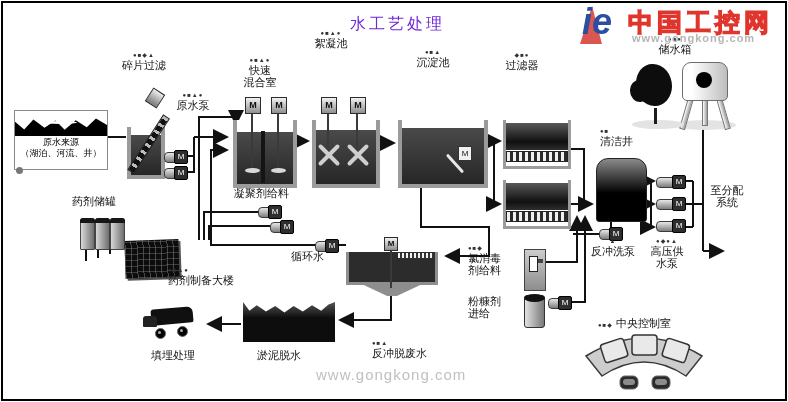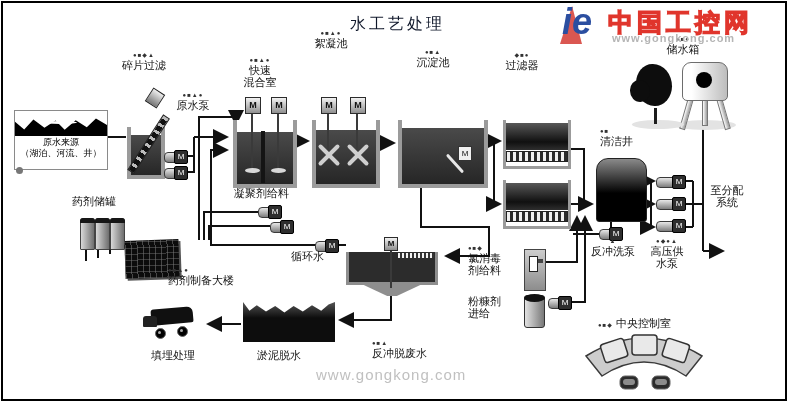--- a/index.html
+++ b/index.html
@@ -4,21 +4,21 @@
 <style>
   html,body{margin:0;padding:0;background:#fff;}
   #stage{position:relative;width:788px;height:402px;background:#fff;overflow:hidden;
          font-family:"Liberation Sans","DejaVu Sans",sans-serif;color:#1a1a1a;}
   .frame{position:absolute;inset:1px;border:2px solid #000;z-index:6;pointer-events:none;}
   #pipes{position:absolute;left:0;top:0;z-index:1;}
   .abs{position:absolute;}
   .lbl{position:absolute;z-index:4;font-size:11px;line-height:12px;color:#111;white-space:nowrap;}
   .lbl .icons{display:block;font-size:6px;letter-spacing:1px;color:#333;line-height:7px;}
   .ctr{text-align:center;}
-  .title{position:absolute;z-index:4;font-size:16px;letter-spacing:3px;color:#0f172a;}
+  .title{position:absolute;z-index:4;font-size:16px;letter-spacing:3px;color:#6d28d9;}
   
   .tank{position:absolute;z-index:2;border:4px solid #9b9b9b;border-top:none;background:#fff;}
   .water{position:absolute;left:0;right:0;bottom:0;background:linear-gradient(180deg,#4a4a4a,#262626);}
   .divider{position:absolute;width:4px;background:#141414;z-index:3;}
   .motor{position:absolute;z-index:3;width:14px;height:15px;background:linear-gradient(#f2f2f2,#8f8f8f);
          border:1px solid #2c2c2c;font-size:9px;font-weight:bold;text-align:center;line-height:15px;color:#111;}
   .stem{position:absolute;z-index:2;width:2px;background:#3a3a3a;}
   .paddle{position:absolute;z-index:3;width:15px;height:5px;background:#d8d8d8;border-radius:50%;}
   .blade{position:absolute;z-index:3;width:28px;height:4px;background:#cfcfcf;border-radius:2px;}
   .pump{position:absolute;z-index:3;width:24px;height:13px;}
@@ -71,21 +71,21 @@
   .wbasin{position:absolute;z-index:2;border:3px solid #8e8e8e;border-top:none;background:#2c2c2c;}
   .wb-hatch{position:absolute;right:1px;top:1px;width:36px;height:5px;
             background:repeating-linear-gradient(90deg,#f2f2f2 0 2px,#333 2px 4px);}
   .wb-funnel{position:absolute;z-index:2;background:#8e8e8e;clip-path:polygon(12% 0,88% 0,56% 100%,44% 100%);}
   .truck{position:absolute;z-index:2;}
   .tbody{position:absolute;left:8px;top:2px;width:42px;height:16px;background:#101010;border-radius:3px 6px 2px 2px;transform:rotate(-5deg);}
   .tcab{position:absolute;left:0;top:10px;width:14px;height:11px;background:#222;border-radius:3px 3px 1px 1px;}
   .wheel{position:absolute;width:9px;height:9px;background:#000;border-radius:50%;border:1px solid #666;}
   .wheel i{position:absolute;left:2px;top:2px;width:3px;height:3px;background:#aaa;border-radius:50%;display:block;}
   
-  .logo{position:absolute;z-index:5;left:560px;top:2px;width:194px;height:50px;}
+  .logo{position:absolute;z-index:5;left:580px;top:2px;width:194px;height:50px;}
   .logo .mark{position:absolute;left:2px;top:2px;font-size:36px;font-style:italic;font-weight:bold;color:#2b4ea0;line-height:36px;}
   .logo .wedge{position:absolute;left:0px;top:4px;width:22px;height:38px;background:#d43a32;
                clip-path:polygon(0 100%,55% 0,100% 100%);opacity:.85;}
   .logo .brand{position:absolute;left:48px;top:4px;font-size:25px;font-weight:bold;letter-spacing:4px;
                color:#fff;-webkit-text-stroke:1.3px #e0352c;white-space:nowrap;}
   .logo .url{position:absolute;left:52px;top:30px;font-size:11px;font-weight:bold;color:#b5b5b5;letter-spacing:1px;}
   .wm{position:absolute;z-index:5;left:316px;top:366px;font-size:15px;color:#c0c0c0;letter-spacing:1px;}
   .dot{position:absolute;z-index:4;width:7px;height:7px;background:#777;border-radius:50%;}
 </style>
 </head>
@@ -329,21 +329,21 @@
     <span>絮凝池</span>
   </div>
   <div class="lbl ctr" style="left:408px;top:49px;width:50px;">
     <span class="icons">●■▲</span>
     <span>沉淀池</span>
   </div>
   <div class="lbl ctr" style="left:500px;top:52px;width:44px;">
     <span class="icons">◆■●</span>
     <span>过滤器</span>
   </div>
-  <div class="lbl ctr" style="left:652px;top:36px;width:46px;margin-left:8px;">
+  <div class="lbl ctr" style="left:652px;top:36px;width:46px;">
     <span class="icons">●■●</span>
     <span>储水箱</span>
   </div>
   <div class="lbl" style="left:600px;top:128px;">
     <span class="icons">●■</span>
     <span>清洁井</span>
   </div>
   <div class="lbl ctr" style="left:706px;top:184px;width:42px;">
     <span style="display:block">至分配</span>
     <span style="display:block">系统</span>

